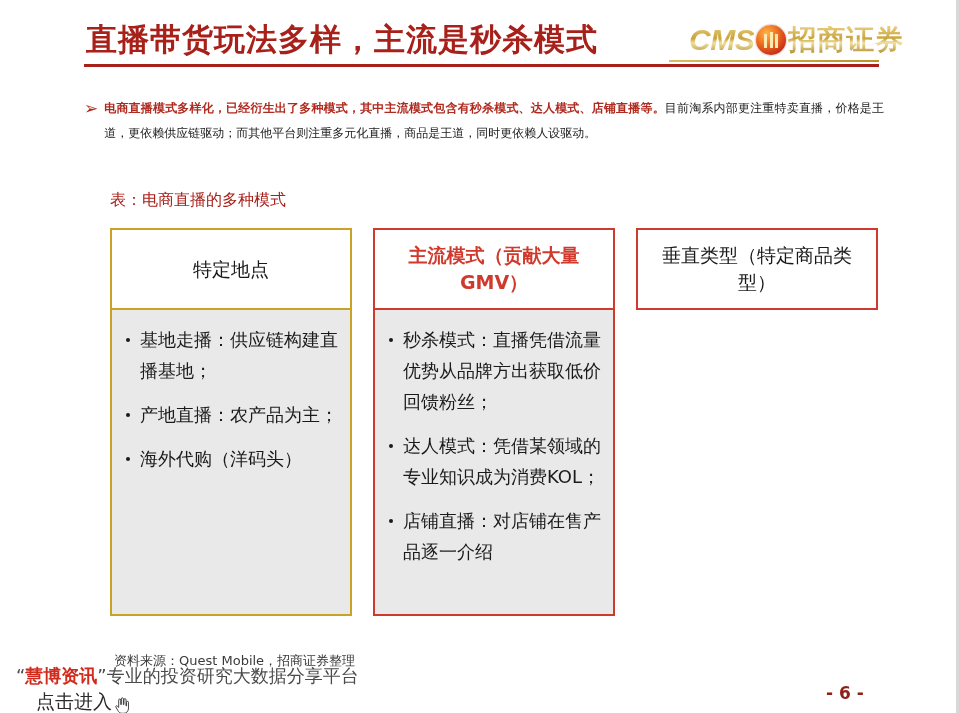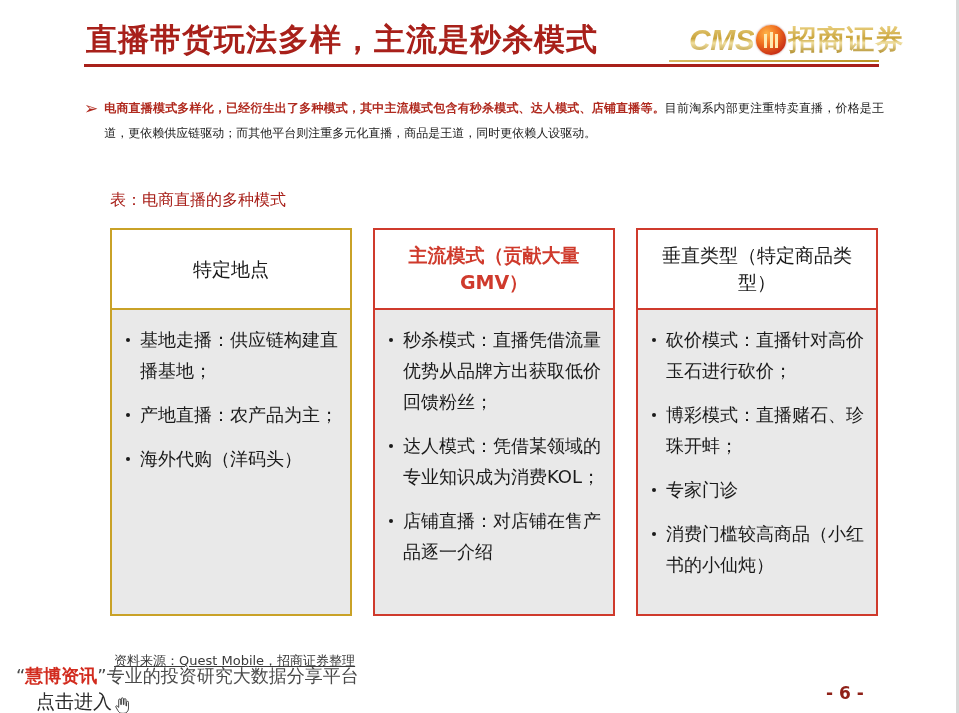--- a/index.html
+++ b/index.html
@@ -231,21 +231,20 @@
 
   
   .source {
     position: absolute;
     left: 114px;
     top: 652px;
     font-size: 13px;
     color: #3a3a3a;
     font-family: "DejaVu Sans", sans-serif;
     white-space: nowrap;
-    text-decoration: underline;
   }
   .watermark {
     position: absolute;
     left: 16px;
     top: 664px;
     font-size: 18px;
     color: #4a4a4a;
     font-family: "DejaVu Sans", sans-serif;
     white-space: nowrap;
   }
@@ -329,28 +328,20 @@
           <li>秒杀模式：直播凭借流量优势从品牌方出获取低价回馈粉丝；</li>
           <li>达人模式：凭借某领域的专业知识成为消费KOL；</li>
           <li>店铺直播：对店铺在售产品逐一介绍</li>
         </ul>
       </div>
     </div>
 
     <div class="col col3 red-dark">
       <div class="col-head">
         <div class="col-head-text">垂直类型（特定商品类型）</div>
-      </div>
-      <div class="col-body">
-        <ul class="col-list">
-          <li>砍价模式：直播针对高价玉石进行砍价；</li>
-          <li>博彩模式：直播赌石、珍珠开蚌；</li>
-          <li>专家门诊</li>
-          <li>消费门槛较高商品（小红书的小仙炖）</li>
-        </ul>
       </div>
     </div>
 
   </div>
 
   <div class="source">资料来源：Quest Mobile，招商证券整理</div>
 
   <div class="watermark"><span>“</span><span class="wm-red">慧博资讯</span><span>”</span><span>专业的投资研究大数据分享平台</span></div>
 
   <div class="wm-link">

